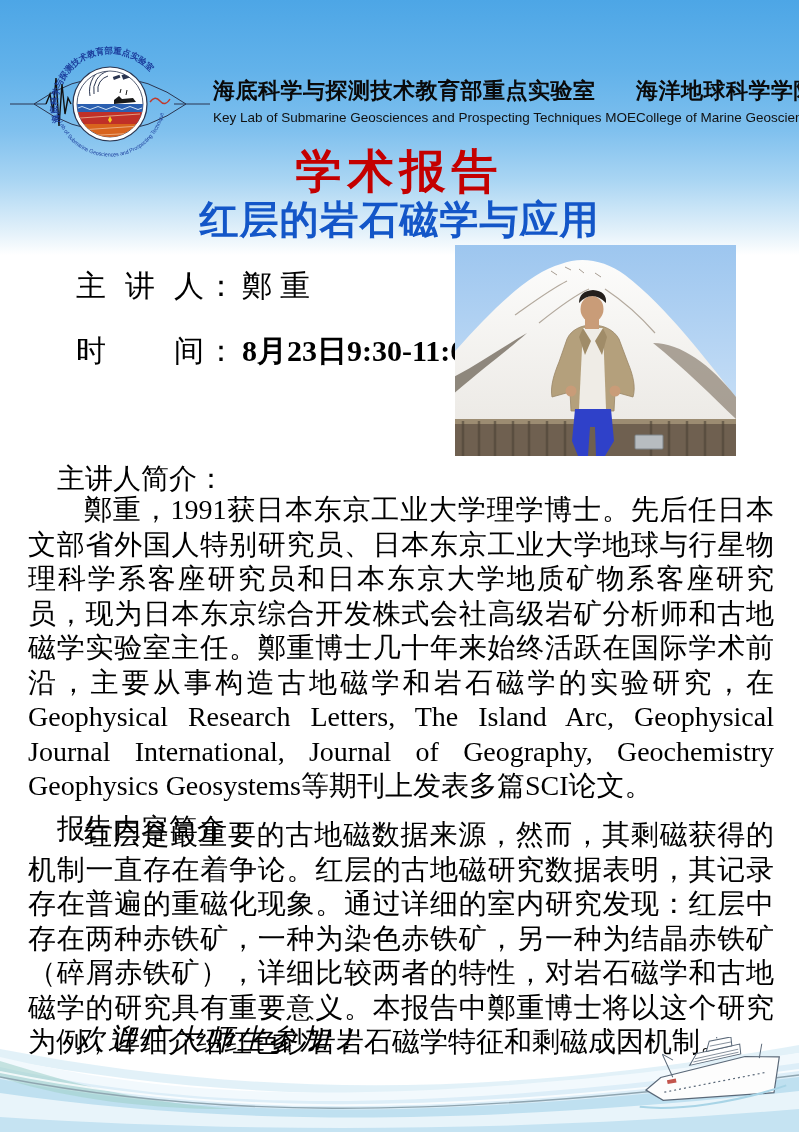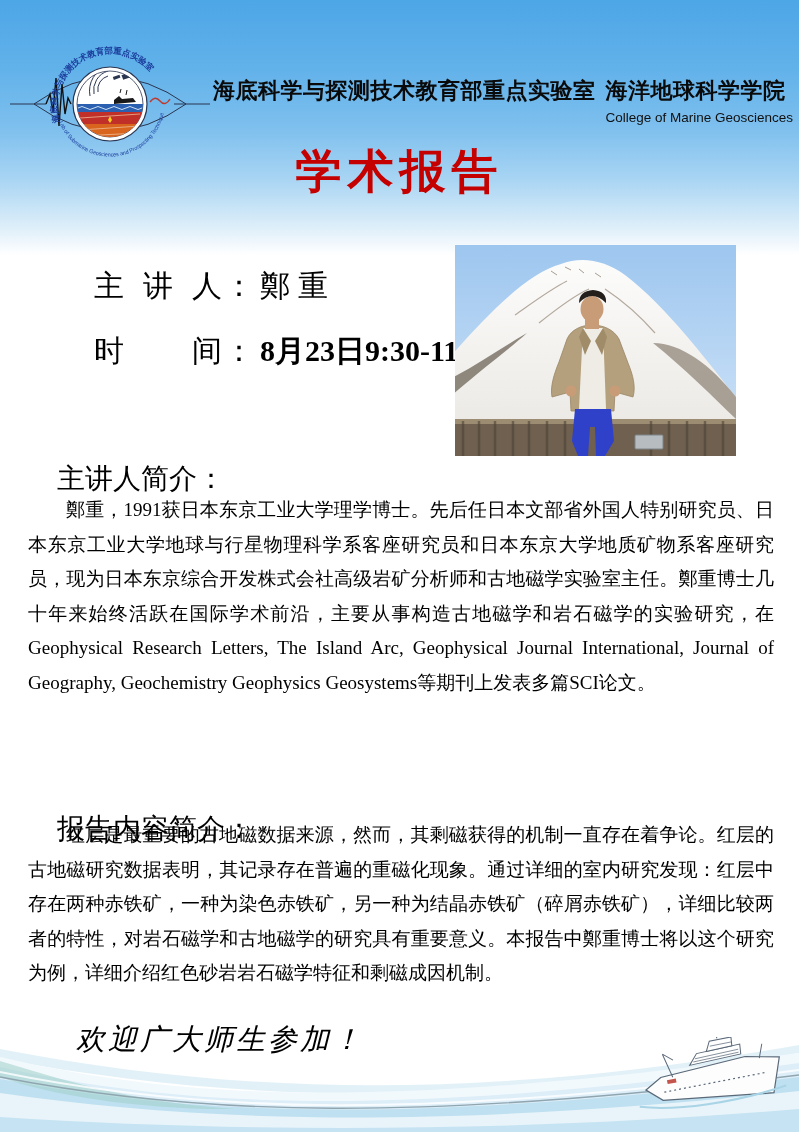--- a/index.html
+++ b/index.html
@@ -20,36 +20,36 @@
   .org-cn{font-family:"Liberation Serif","DejaVu Serif",serif;font-weight:bold;font-size:22px;letter-spacing:0.5px;white-space:nowrap;color:#0a0a0a;}
   .org-en{font-family:"Liberation Sans","DejaVu Sans",sans-serif;font-size:13.5px;margin-top:4px;white-space:nowrap;color:#101010;}
   .title-main{position:absolute;left:0;top:141px;width:100%;text-align:center;
     font-family:"Liberation Sans","DejaVu Sans",sans-serif;font-weight:bold;
     font-size:46px;letter-spacing:6px;color:#c40000;}
   .title-sub{position:absolute;left:0;top:193px;width:100%;text-align:center;
     font-family:"Liberation Sans","DejaVu Sans",sans-serif;font-weight:bold;
     font-size:39px;letter-spacing:1px;color:#1356c8;}
   
   .info-row{position:absolute;left:76px;font-size:30px;white-space:nowrap;}
-  .info-row .lbl{display:inline-block;width:128px;text-align:justify;text-align-last:justify;margin-left:18px;}
+  .info-row .lbl{display:inline-block;width:128px;text-align:justify;text-align-last:justify;}
   .info-row .colon{display:inline-block;margin:0 6px 0 2px;}
   .row-speaker{top:266px;}
   .row-time{top:331px;}
   .row-venue{top:396px;}
   .val-name{letter-spacing:8px;}
   .val-bold{font-weight:bold;}
   
   .photo{position:absolute;left:455px;top:245px;width:281px;height:211px;}
   
   .sec-head{position:absolute;left:57px;font-family:"Liberation Sans","DejaVu Sans",sans-serif;
     font-weight:normal;font-size:28px;}
   .head-bio{top:460px;}
   .head-abs{top:786px;margin-top:24px;}
   .body-text{position:absolute;left:28px;width:746px;margin:0;
-    font-size:19px;line-height:34.5px;text-align:justify;text-indent:2em;}
+    font-size:28px;line-height:34.5px;text-align:justify;text-indent:2em;}
   .text-bio{top:493px;}
   .text-abs{top:818px;}
   .welcome{position:absolute;left:76px;top:1020px;font-size:29px;letter-spacing:3px;font-style:italic;}
   
   .footer{position:absolute;left:0;bottom:0;width:799px;height:95px;}
 </style>
 </head>
 <body>
 
 <div class="poster">
@@ -100,28 +100,30 @@
       <textPath href="#arcTop" startOffset="2">海底科学与探测技术教育部重点实验室</textPath>
     </text>
     <text font-size="5.6" fill="#1b3d9c" font-family="Liberation Sans, DejaVu Sans, sans-serif">
       <textPath href="#arcBot" startOffset="0" textLength="168" lengthAdjust="spacingAndGlyphs">Key Lab of Submarine Geosciences and Prospecting Techniques, MOE</textPath>
     </text>
   </svg>
 
   <div class="org-row">
     <div>
       <div class="org-cn">海底科学与探测技术教育部重点实验室</div>
+      <div class="org-en">Key Lab of Submarine Geosciences and Prospecting Techniques MOE</div>
     </div>
     <div>
       <div class="org-cn">海洋地球科学学院</div>
       <div class="org-en">College of  Marine Geosciences</div>
     </div>
   </div>
 
   <div class="title-main">学术报告</div>
+  <div class="title-sub">红层的岩石磁学与应用</div>
 
   <div class="info-row row-speaker">
     <span class="lbl">主讲人</span><span class="colon">：</span><span class="val-name">鄭重</span>
   </div>
   <div class="info-row row-time">
     <span class="lbl">时间</span><span class="colon">：</span><span class="val-bold">8月23日9:30-11:00</span>
   </div>
 
   <svg class="photo" viewBox="0 0 281 211">
     <defs>

